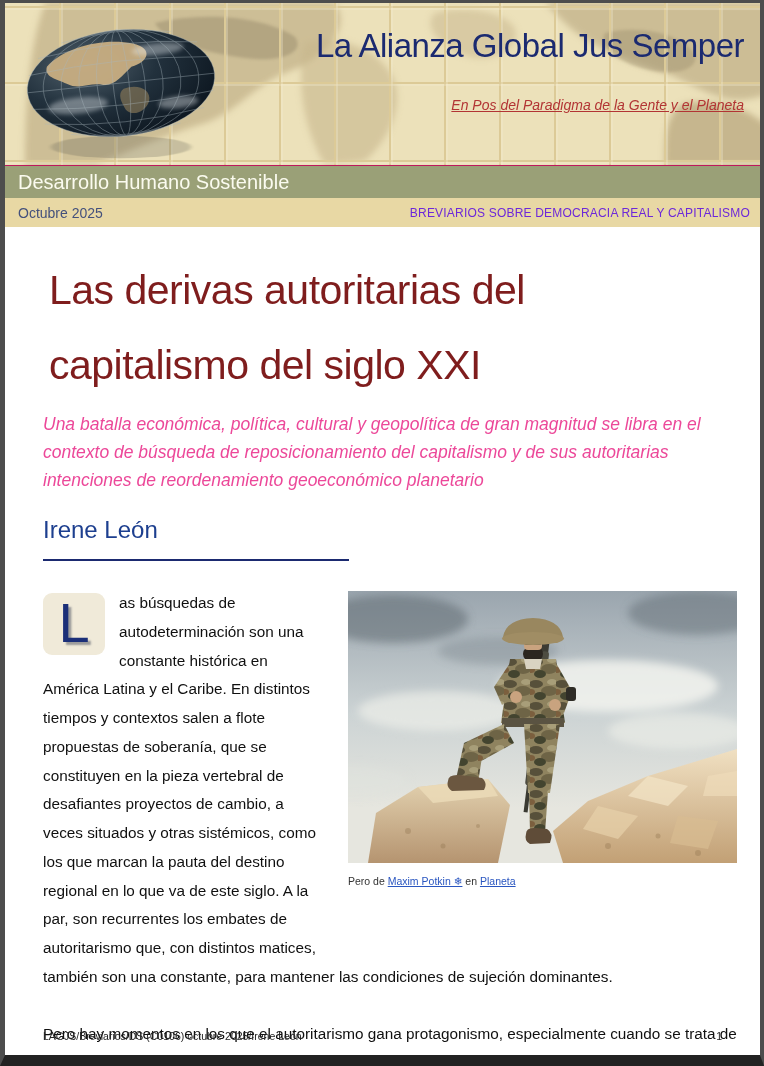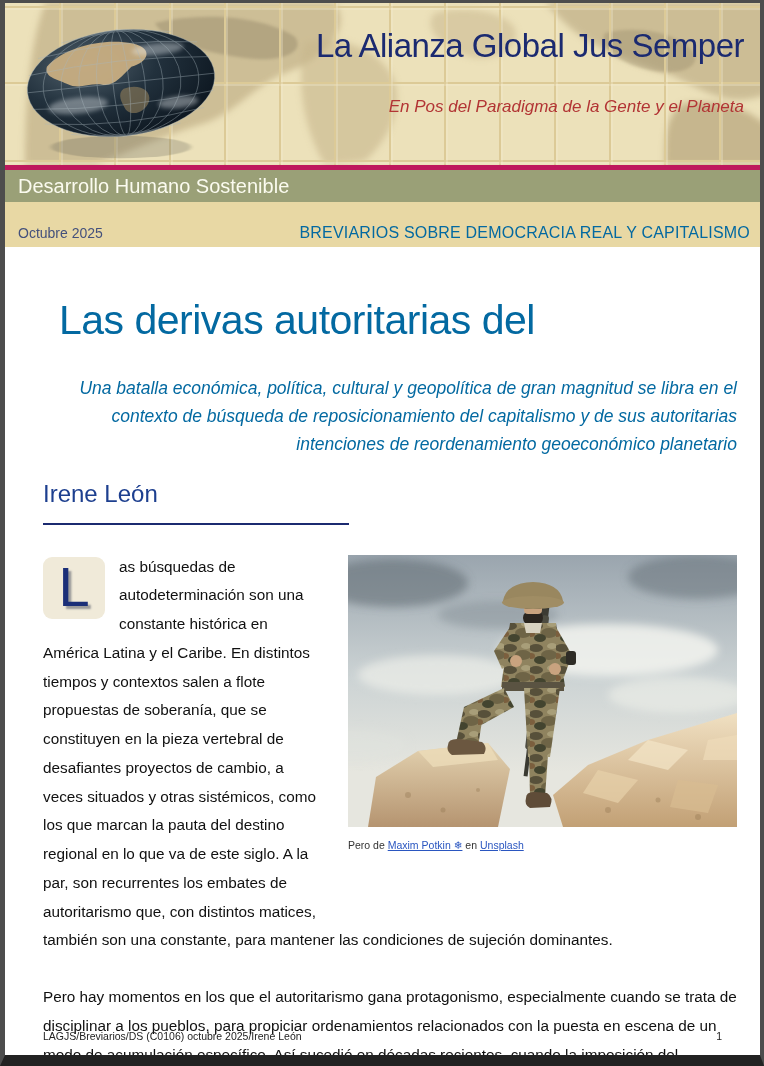--- a/index.html
+++ b/index.html
@@ -13,40 +13,40 @@
   }
   
   .masthead { position:relative; height:162px; background:#86efac; overflow:hidden; }
   .masthead svg.mapbg { position:absolute; inset:0; }
   .masthead-logo { position:absolute; left:12px; top:4px; width:210px; height:152px; }
   .masthead-title {
     position:absolute; top:24px; right:16px; font-size:33px; color:#1b2a70;
     letter-spacing:-0.5px; white-space:nowrap;
   }
   .masthead-tagline {
-    position:absolute; top:94px; right:16px; font-size:17px; font-style:italic;
-    color:#b23434; white-space:nowrap;
+    position:absolute; top:94px; right:16px; font-size:14px; font-style:italic;
+    color:#b23434; white-space:nowrap;text-decoration:underline;
   }
   
   .band-olive {
     height:32px; background:#9aa077; color:#fbfbef; font-size:20px;
-    line-height:32px; padding-left:13px; border-top:5px solid #be185d;
+    line-height:32px; padding-left:13px; border-top:1px solid #be185d;
   }
   .band-tan {
     height:29px; background:#e8d8a4; display:flex; align-items:center;
-    justify-content:space-between; padding:16px 10px 0 13px;
+    justify-content:space-between; padding:0 10px 0 13px;
   }
   .band-tan .date { color:#44517c; font-size:14px; }
-  .band-tan .series { color:#0369a1; font-size:16px; letter-spacing:0.2px;margin-left:19px; }
+  .band-tan .series { color:#6d28d9; font-size:12px; letter-spacing:0.2px;margin-left:19px; }
   
   .content { padding:20px 23px 0 38px; }
-  .article-title { margin:16px; font-weight:400; color:#0369a1; font-size:41px; line-height:1.82; letter-spacing:-0.5px; }
+  .article-title { margin:6px; font-weight:400; color:#7f1d1d; font-size:41px; line-height:1.82; letter-spacing:-0.5px; }
   .article-title span { display:block; }
   .article-subtitle {
-    margin-top:8px; text-align:right; color:#0369a1; font-style:italic;
+    margin-top:8px; color:#ec4899; font-style:italic;
     font-size:17.5px; line-height:1.6;
   }
   .author { margin-top:22px; color:#1d3f8f; font-size:24px; }
   .author-rule { width:306px; border-bottom:2px solid #1b2a70; margin-top:15px; }
   .body-text { margin-top:28px; font-size:15.3px; line-height:1.88; color:#101010; }
   .body-text p { margin:0 0 28px 0; }
   figure.photo { float:right; width:389px; margin:2px 0 46px 22px; }
   figure.photo svg { display:block; }
   figcaption { margin-top:9px; font-size:10.5px; color:#333; }
   figcaption a { color:#2a56c0; text-decoration:underline; cursor:pointer; }
@@ -152,20 +152,21 @@
 
   <div class="band-olive">Desarrollo Humano Sostenible</div>
   <div class="band-tan">
     <span class="date">Octubre 2025</span>
     <span class="series">BREVIARIOS SOBRE DEMOCRACIA REAL Y CAPITALISMO</span>
   </div>
 
   <main class="content">
     <h1 class="article-title">
       <span>Las derivas autoritarias del</span>
+      <span>capitalismo del siglo XXI</span>
     </h1>
     <div class="article-subtitle">Una batalla económica, política, cultural y geopolítica de gran magnitud se libra en el contexto de búsqueda de reposicionamiento del capitalismo y de sus autoritarias intenciones de reordenamiento geoeconómico planetario</div>
     <div class="author">Irene León</div>
     <div class="author-rule"></div>
 
     <div class="body-text">
       <figure class="photo">
         <svg width="389" height="272" viewBox="0 0 389 272" aria-hidden="true">
           <defs>
             <linearGradient id="sky" x1="0" y1="0" x2="0" y2="1">
@@ -256,21 +257,21 @@
           <g fill="#8f744f" opacity="0.35">
             <circle cx="60" cy="240" r="3"></circle>
               <circle cx="95" cy="255" r="2.5"></circle>
               <circle cx="130" cy="235" r="2"></circle>
             <circle cx="260" cy="255" r="3"></circle>
               <circle cx="310" cy="245" r="2.5"></circle>
               <circle cx="350" cy="262" r="3"></circle>
           </g>
         </svg>
         <figcaption>
-          <span>Pero de </span><a>Maxim Potkin ❄</a><span> en </span><a>Unsplash</a>
+          <span>Pero de </span><a>Maxim Potkin ❄</a><span> en </span><a>Planeta</a>
         </figcaption>
       </figure>
 
       <p>
         <span class="dropcap">L</span><span>as búsquedas de autodeterminación son una constante histórica en América Latina y el Caribe. En distintos tiempos y contextos salen a flote propuestas de soberanía, que se constituyen en la pieza vertebral de desafiantes proyectos de cambio, a veces situados y otras sistémicos, como los que marcan la pauta del destino regional en lo que va de este siglo. A la par, son recurrentes los embates de autoritarismo que, con distintos matices, también son una constante, para mantener las condiciones de sujeción dominantes.</span>
       </p>
 
       <p>
         <span>Pero hay momentos en los que el autoritarismo gana protagonismo, especialmente cuando se trata de disciplinar a los pueblos, para propiciar ordenamientos relacionados con la puesta en escena de un modo de acumulación específico. Así sucedió en décadas recientes, cuando la imposición del neoliberalismo vino de la mano de dictaduras y feroces operativos de shock. Ulteriormente, </span>
       </p>

